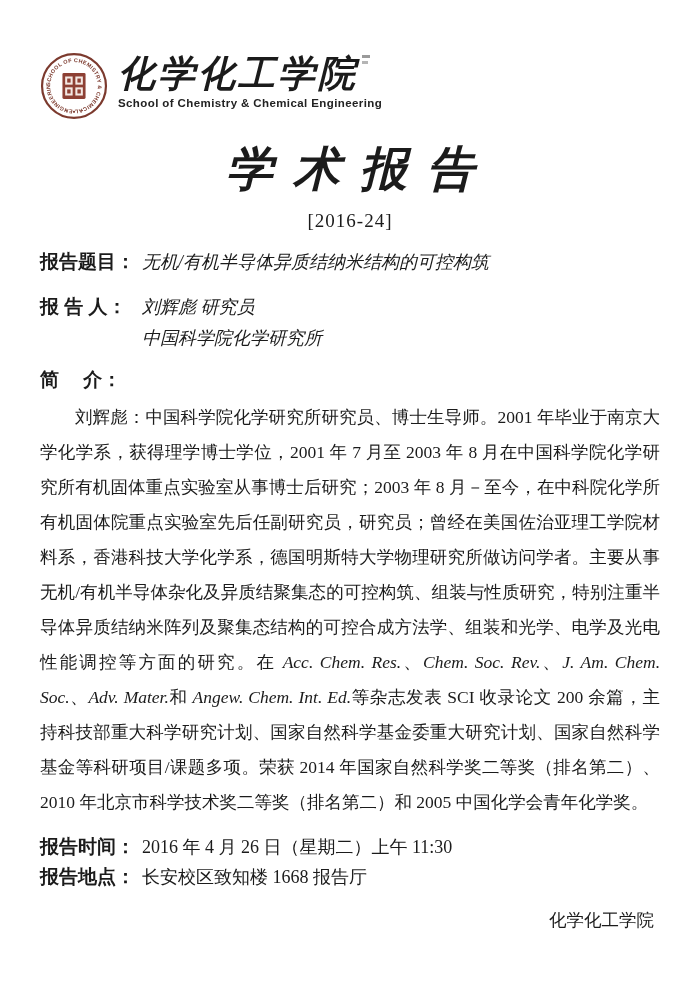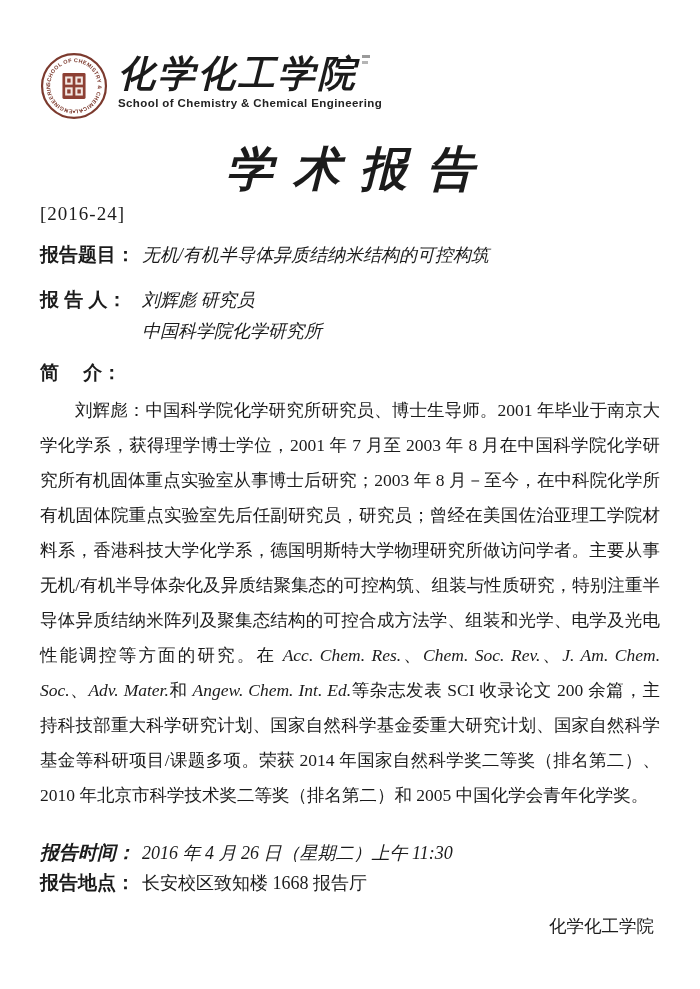--- a/index.html
+++ b/index.html
@@ -51,23 +51,24 @@
     text-align: center;
     font-size: 47px;
     font-weight: bold;
     font-style: italic;
     letter-spacing: 20px;
     text-indent: 20px;
     margin-top: 16px;
     line-height: 1.15;
   }
   .doc-number {
+    text-align: center;
     font-size: 19px;
     letter-spacing: 1px;
-    margin-top: 7px;
+    margin-top: 14px;
   }
 
   
   .field-row { display: flex; align-items: baseline; margin-top: 15px; line-height: 1.55; }
   .field-label {
     font-family: "Liberation Sans", "DejaVu Sans", sans-serif;
     font-weight: bold;
     font-size: 19px;
     flex: 0 0 102px;
     white-space: nowrap;
@@ -79,21 +80,21 @@
   
   .intro-para {
     margin-top: 6px;
     font-size: 17.5px;
     line-height: 35px;
     text-align: justify;
     text-indent: 2em;
   }
   .intro-para i { }
 
-  .time-row { margin-top: 25px; font-style: italic; }
+  .time-row { margin-top: 12px; }
   .place-row { margin-top: 0; }
 
   
   .welcome-line {
     text-align: center;
     font-size: 31px;
     font-weight: bold;
     font-style: italic;
     letter-spacing: 9px;
     margin-top: 17px;

